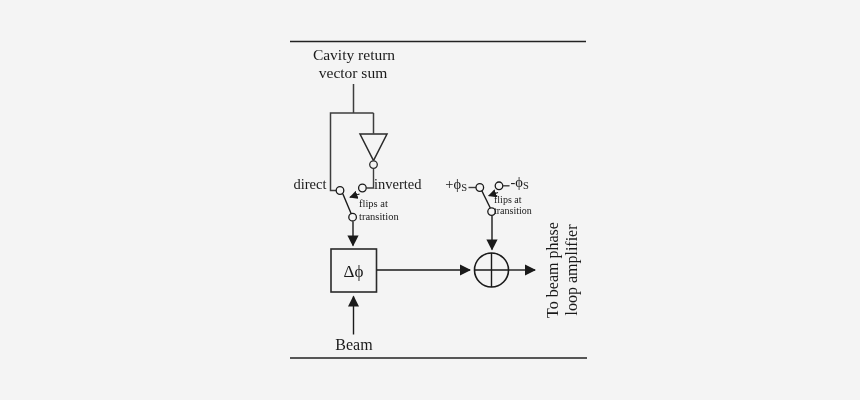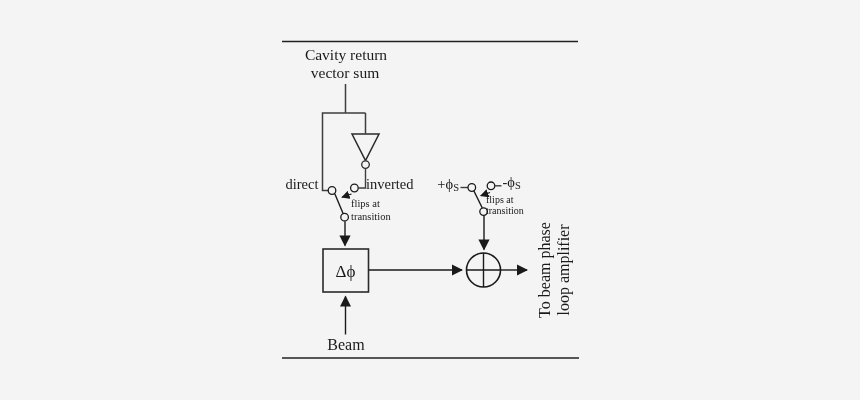--- a/index.html
+++ b/index.html
@@ -2,21 +2,21 @@
 <html><head>
 <meta charset="utf-8">
 <style>
   html,body{margin:0;padding:0;}
   body{
     width:860px;height:400px;
     background:#f4f4f4;
     font-family:"Liberation Serif","DejaVu Serif",serif;
     overflow:hidden;
   }
-  .stage{position:relative;width:808px;height:400px;background:#f4f4f4;}
+  .stage{position:relative;width:808px;height:400px;background:#f4f4f4;margin-left:8px;}
   svg{position:absolute;left:0;top:0;}
   text{fill:#1a1a1a;}
 </style>
 </head>
 <body>
 
 <div class="stage">
   <svg width="860" height="400" viewBox="0 0 860 400">
     <defs>
       <marker id="ah" viewBox="0 0 10 10" refX="9" refY="5" markerWidth="7" markerHeight="7" orient="auto-start-reverse">

